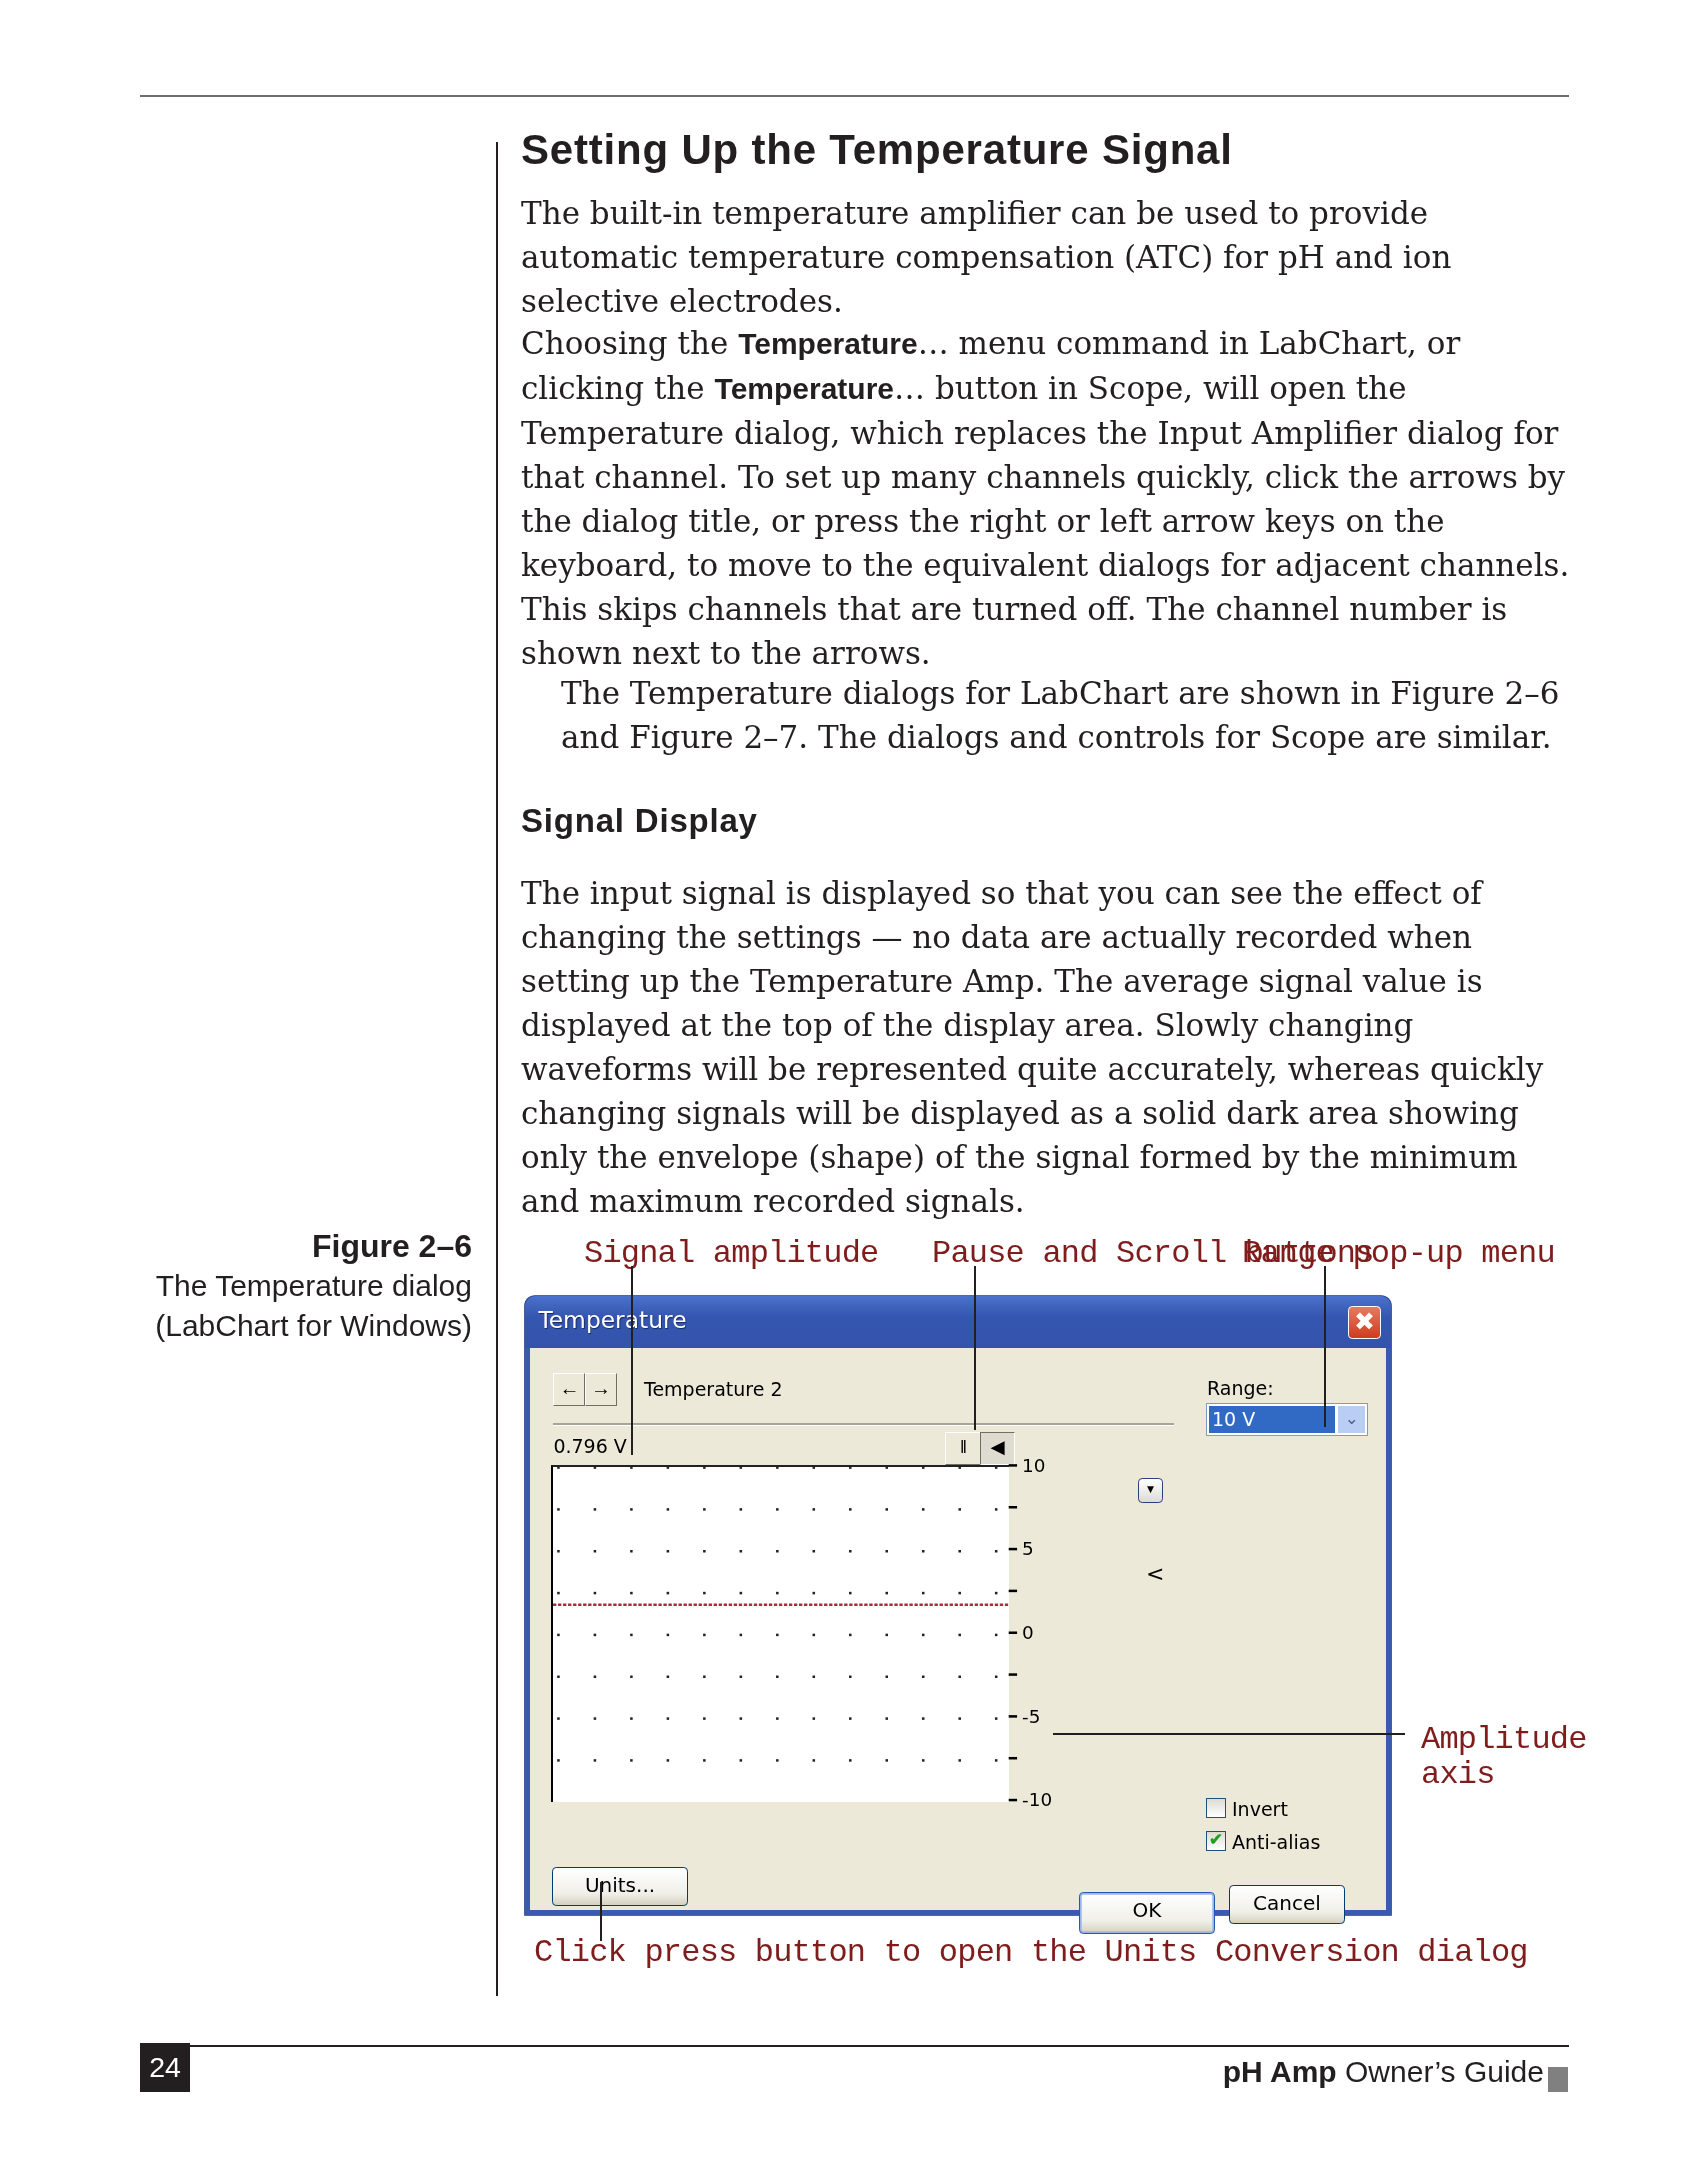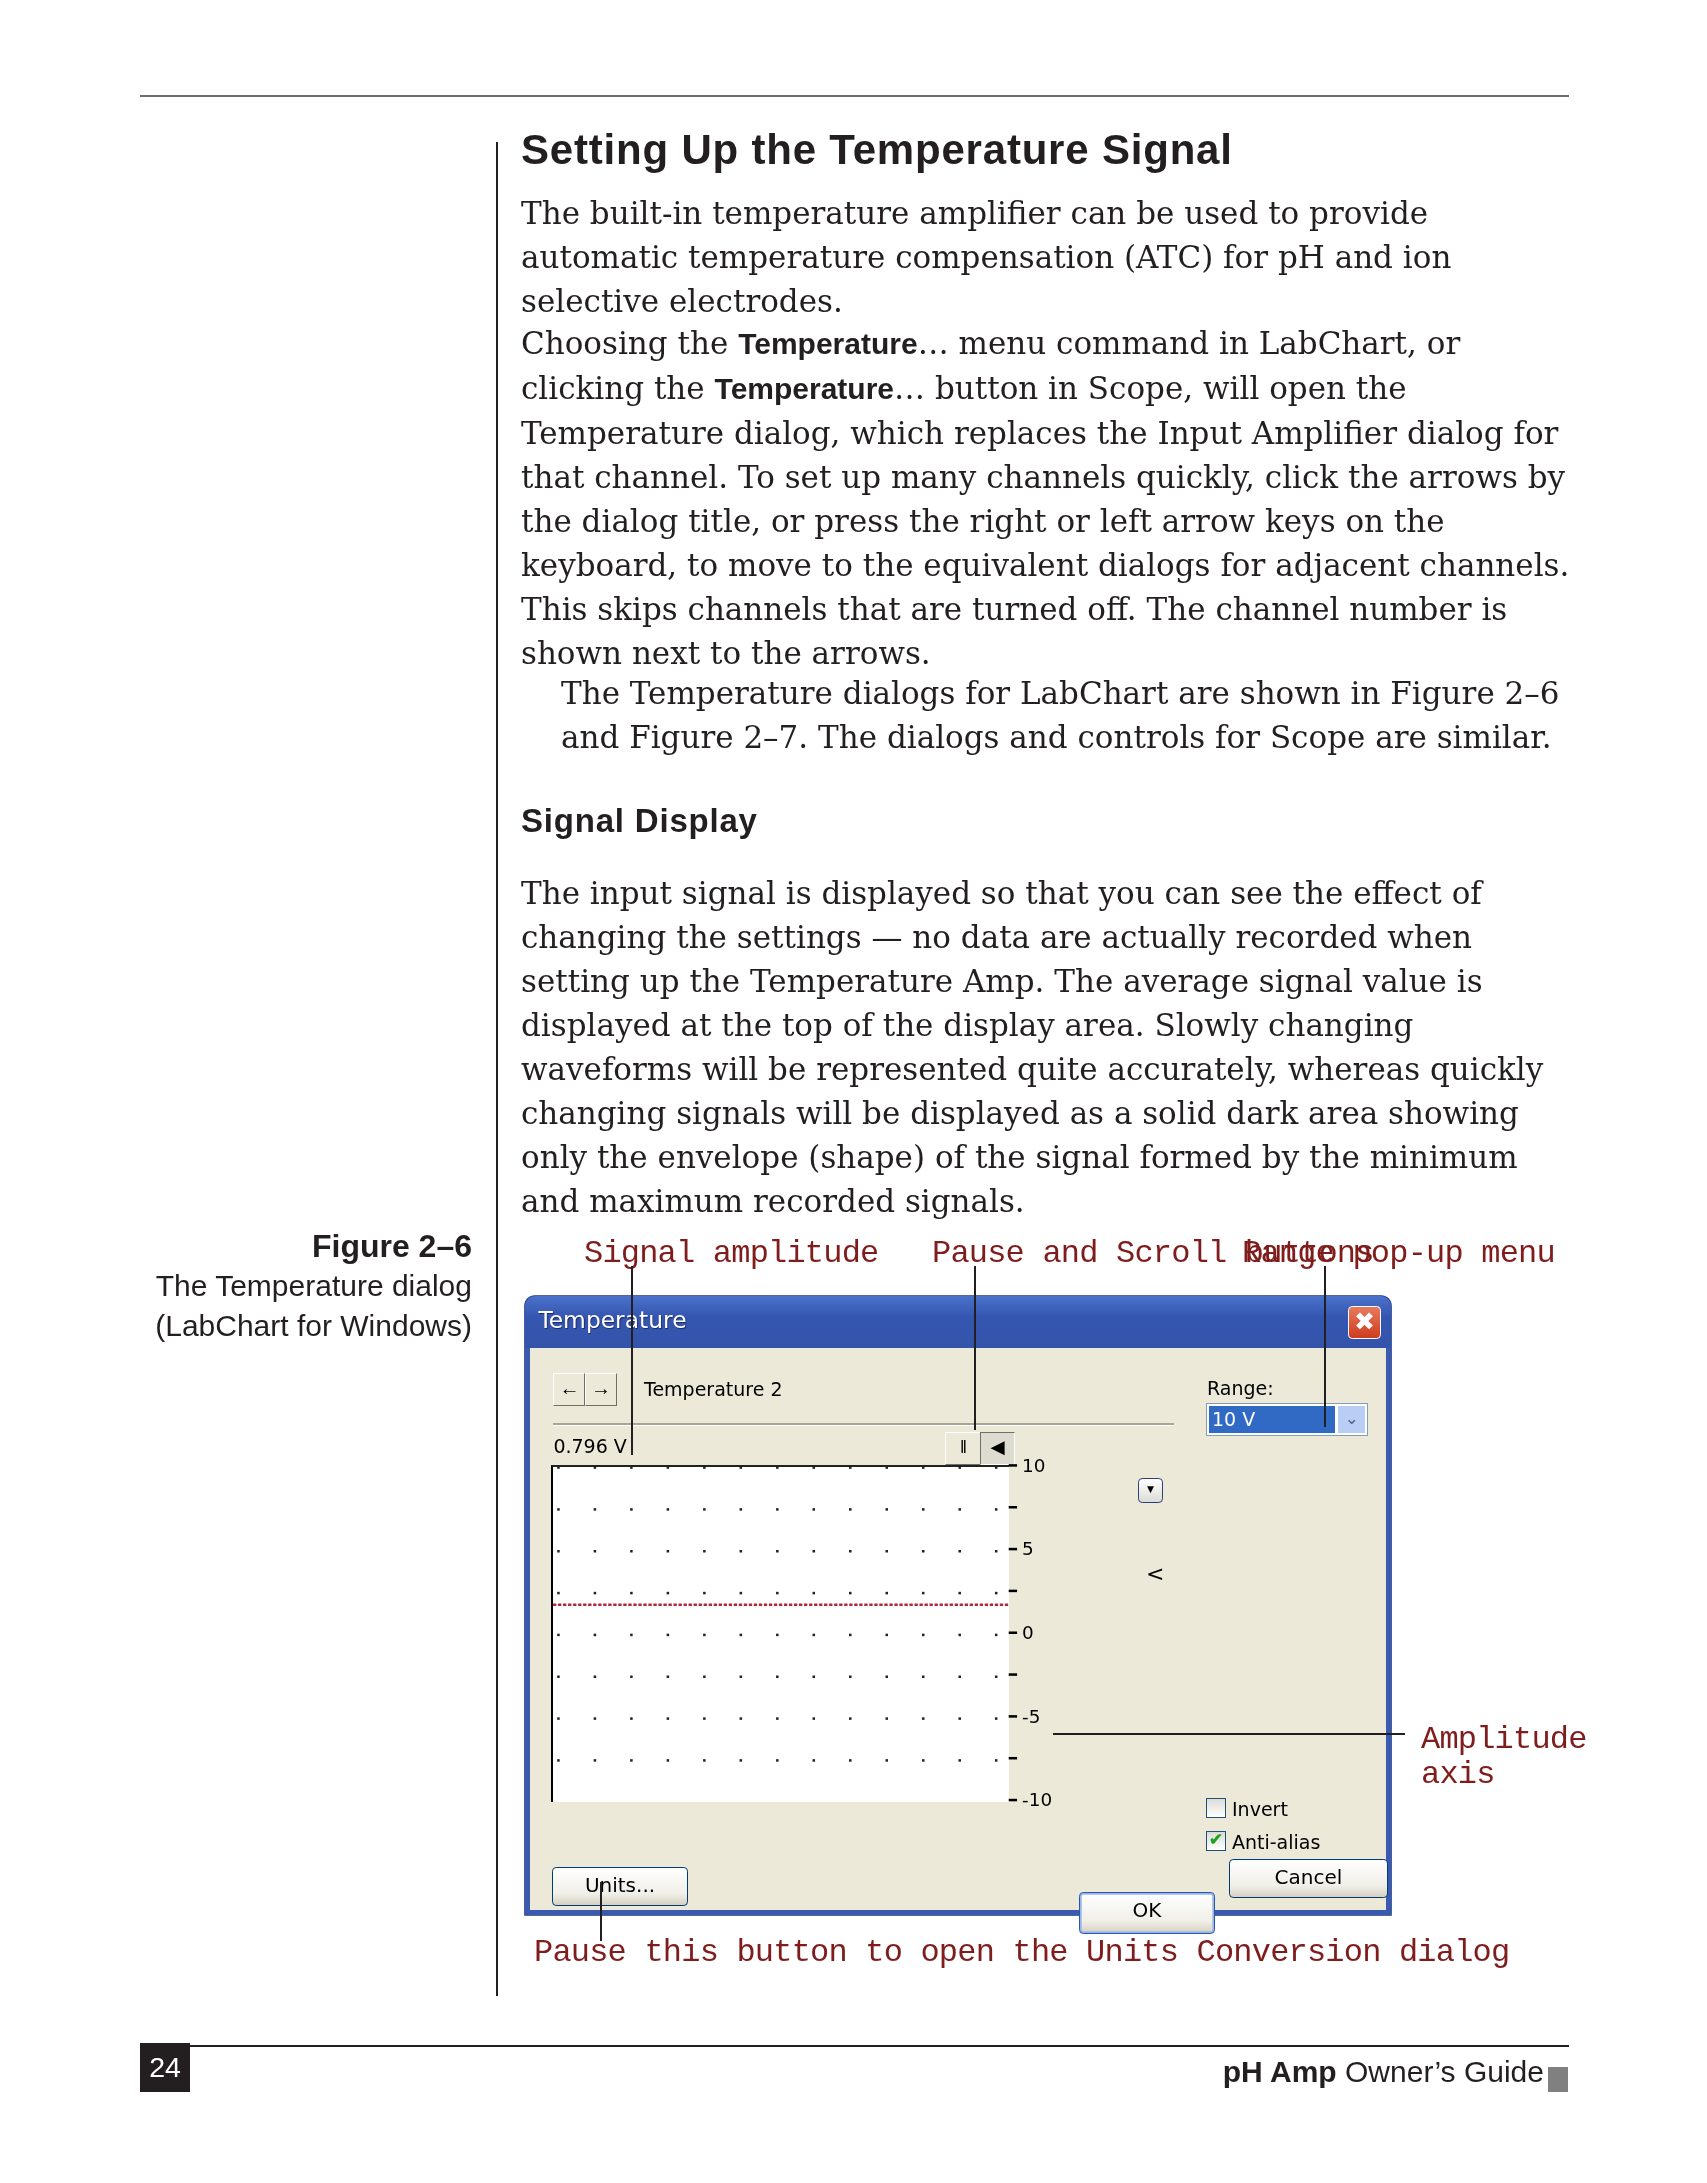--- a/index.html
+++ b/index.html
@@ -57,21 +57,21 @@
   <div>(LabChart for Windows)</div>
 </div>
 
 <div class="abs callout" style="left:584px;top:1235px">Signal amplitude</div>
 <div class="abs callout" style="left:932px;top:1235px">Pause and Scroll buttons</div>
 <div class="abs callout" style="left:1242px;top:1235px">Range pop-up menu</div>
 <div class="abs callout" style="left:1421px;top:1722px;line-height:35px">
   <div>Amplitude</div>
   <div>axis</div>
 </div>
-<div class="abs callout" style="left:534px;top:1934px">Pause this button to open the Units Conversion dialog</div>
+<div class="abs callout" style="left:534px;top:1934px">Click press button to open the Units Conversion dialog</div>
 
 <div class="abs dlg">
   <div class="titlebar">
     <span class="title">Temperature</span>
     <div class="closebtn">✖</div>
   </div>
   <div class="client">
     <div class="arrowbtn" style="left:23.4px;top:25px">←</div>
     <div class="arrowbtn" style="left:55px;top:25px">→</div>
     <div class="small" style="position:absolute;left:114px;top:30px">Temperature 2</div>
@@ -216,21 +216,21 @@
     <div style="position:absolute;left:608px;top:130px;width:25px;height:25px;border:1.7px solid #2c3e7e;border-radius:4.2px;background:linear-gradient(#fff,#dcdcd6);box-sizing:border-box;text-align:center;font-size:11.7px;line-height:22px;color:#000">▼</div>
     <div class="small" style="position:absolute;left:616px;top:213px;font-size:22px">&lt;</div>
 
     <div class="chk" style="left:676px;top:450px"></div>
     <div class="small" style="position:absolute;left:702px;top:450px">Invert</div>
     <div class="chk" style="left:676px;top:483px"><span>✔</span></div>
     <div class="small" style="position:absolute;left:702px;top:483px">Anti-alias</div>
 
     <div class="xpbtn" style="left:22px;top:519px;width:136px;height:39px;line-height:35px">Units...</div>
     <div class="xpbtn" style="left:549px;top:544px;width:136px;height:42px;line-height:35px;border-color:#2a55b0;box-shadow:inset 0 0 0 1.7px #9ab5e8">OK</div>
-    <div class="xpbtn" style="left:699px;top:511px;width:159px;height:39px;line-height:35px">Cancel</div>
+    <div class="xpbtn" style="left:699px;top:537px;width:116px;height:39px;line-height:35px">Cancel</div>
   </div>
 </div>
 
 <div class="abs lead" style="left:631px;top:1266px;width:1.7px;height:189px"></div>
 <div class="abs lead" style="left:974px;top:1266px;width:1.7px;height:164px"></div>
 <div class="abs lead" style="left:1324px;top:1266px;width:1.7px;height:161px"></div>
 <div class="abs lead" style="left:1053px;top:1733px;width:352px;height:1.7px"></div>
 <div class="abs lead" style="left:600px;top:1882px;width:1.7px;height:59px"></div>
 
 <div class="abs bottom-rule"></div>

